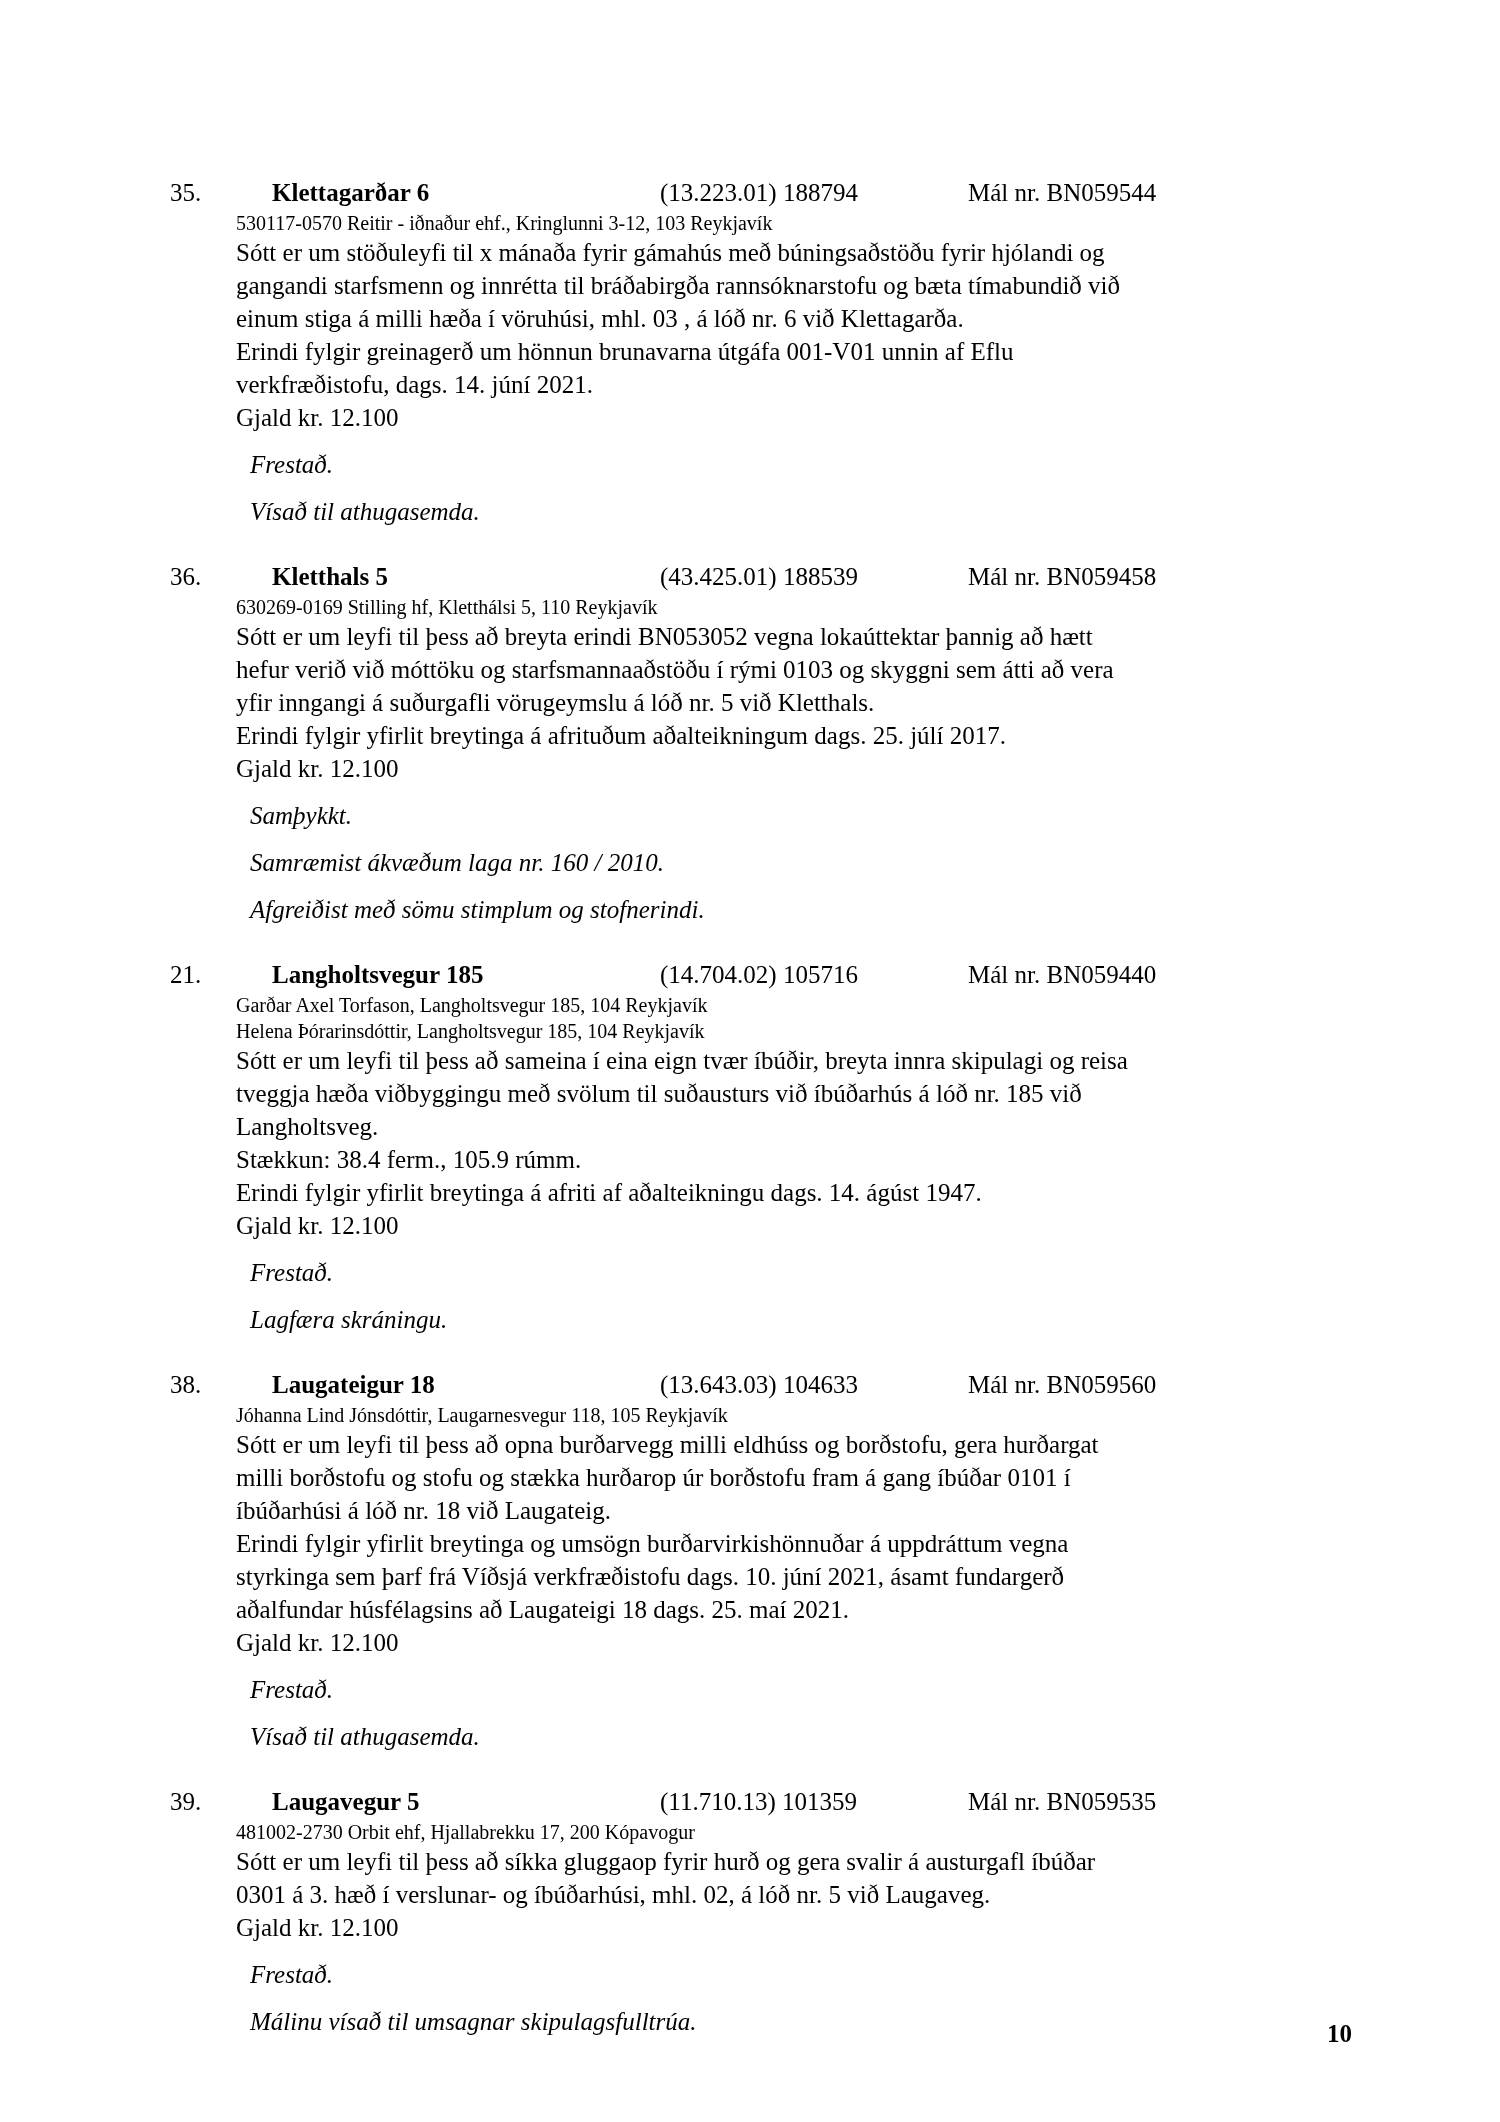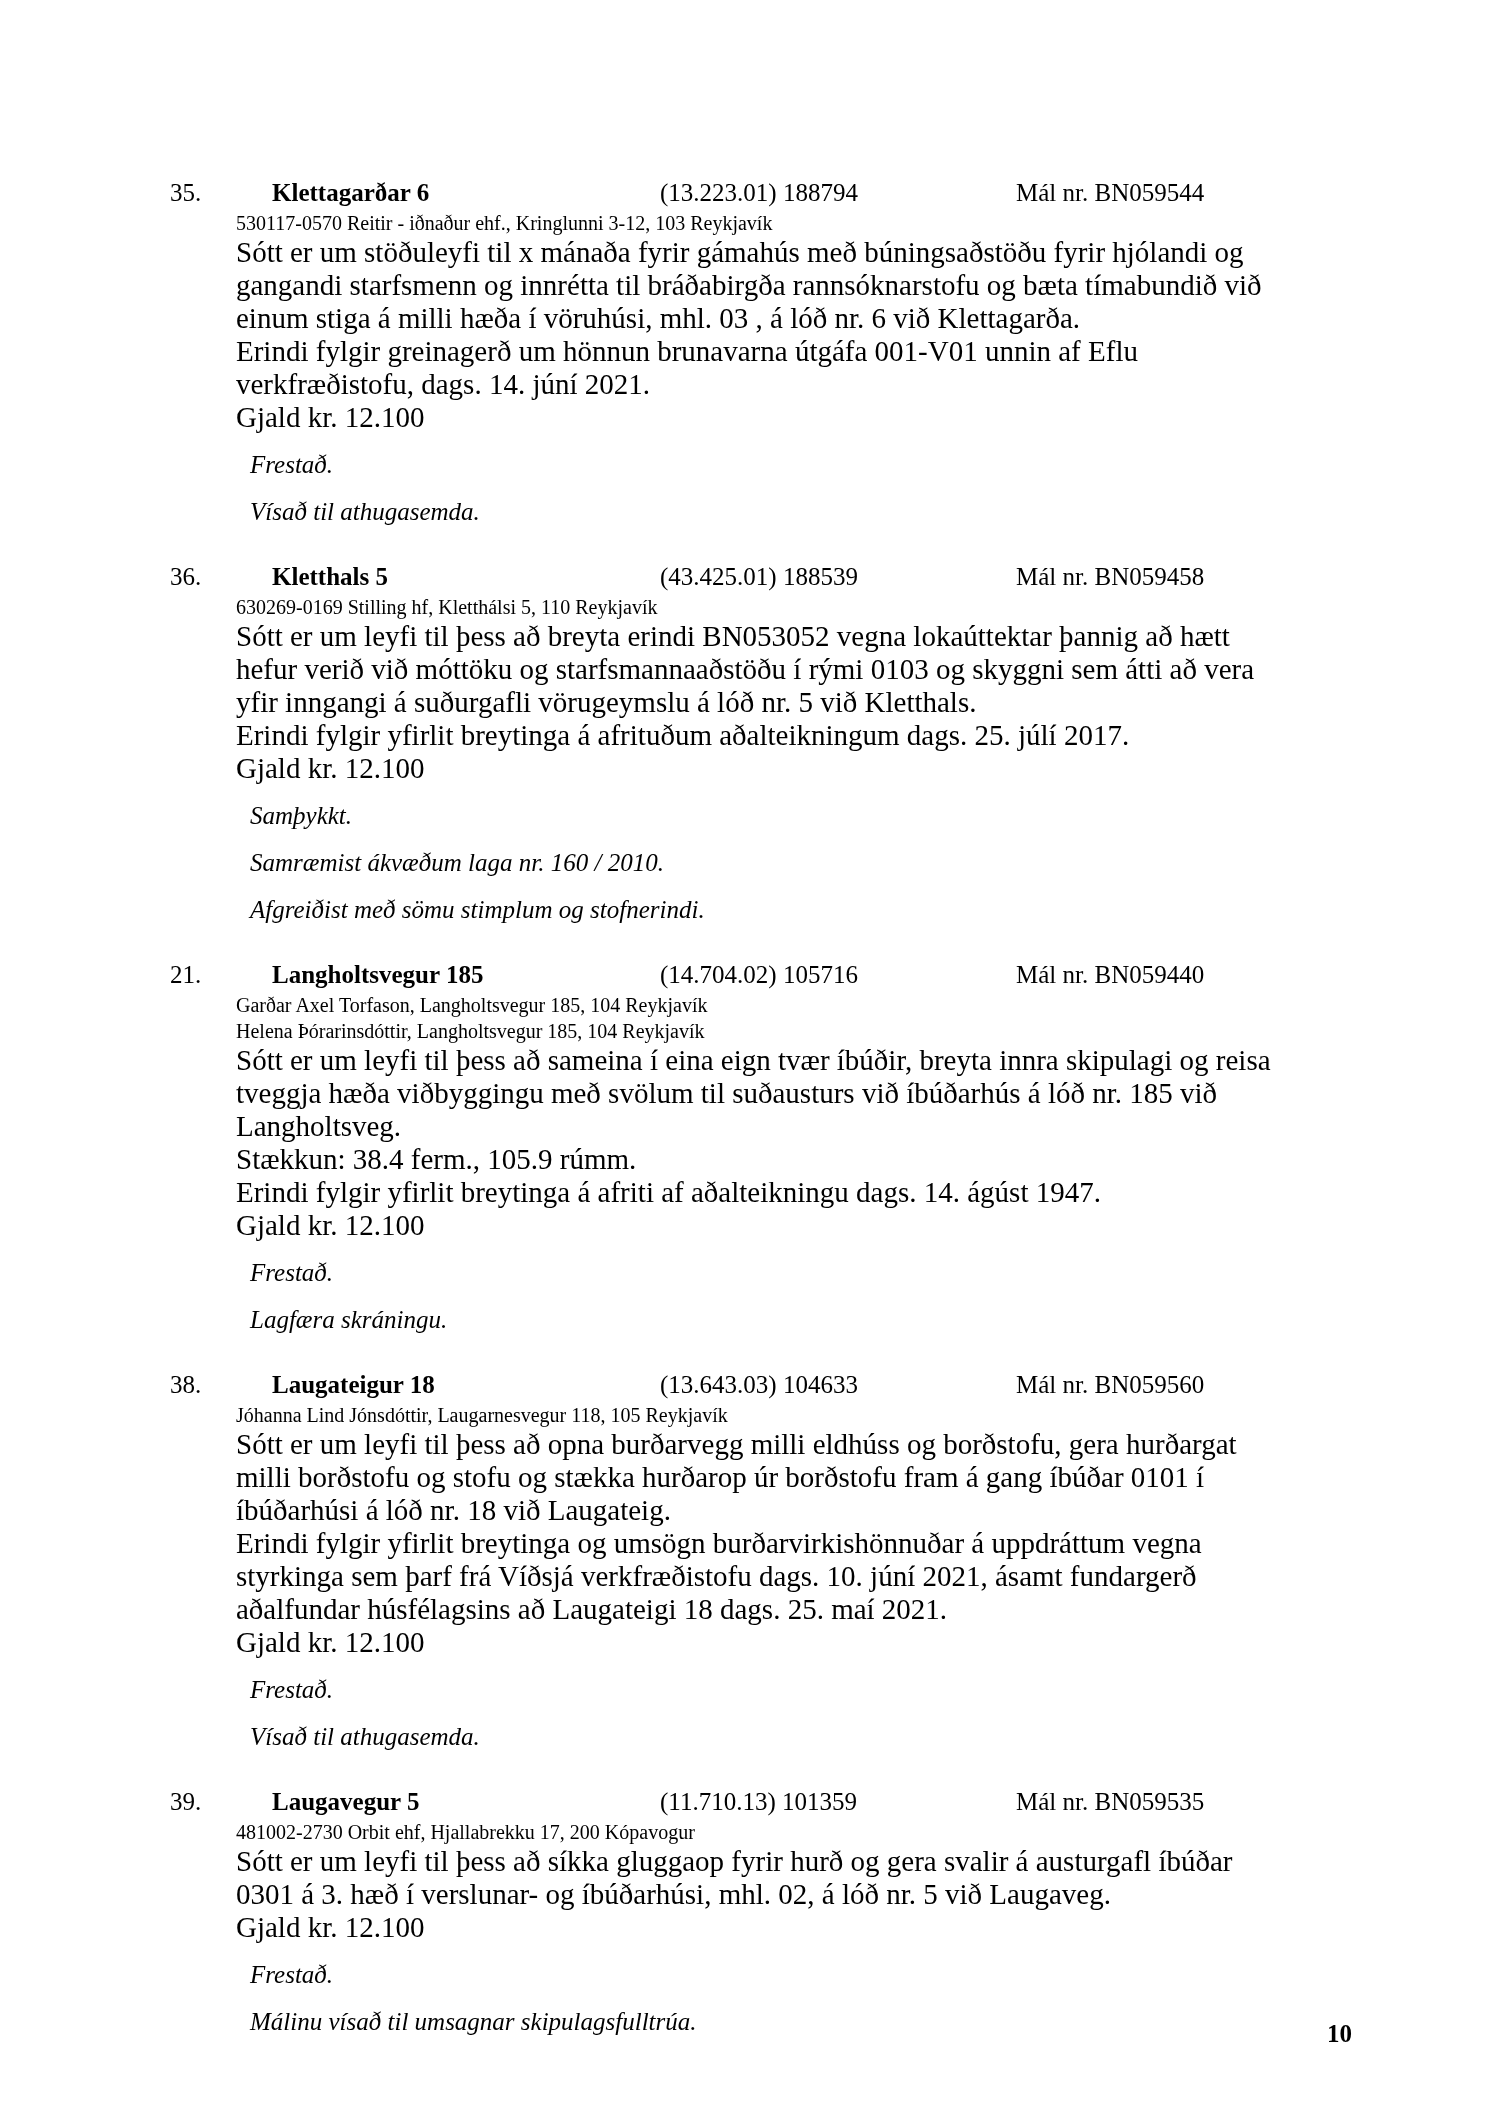--- a/index.html
+++ b/index.html
@@ -51,33 +51,33 @@
   .code {
     position: absolute;
     left: 424px;
     top: 0;
     font-size: 25px;
     line-height: 30px;
     white-space: nowrap;
   }
   .case {
     position: absolute;
-    left: 780px;
+    left: 732px;
     top: 0;
     font-size: 25px;
     line-height: 30px;
     white-space: nowrap;
   }
   .owner {
     font-size: 20px;
     line-height: 26px;
     margin: 0;
   }
   .body-line {
-    font-size: 29px;
+    font-size: 25px;
     line-height: 33px;
     margin: 0;
     text-align: justify;
   }
   .body-line.nojust {
     text-align: left;
   }
   .status {
     font-size: 25px;
     line-height: 33px;

